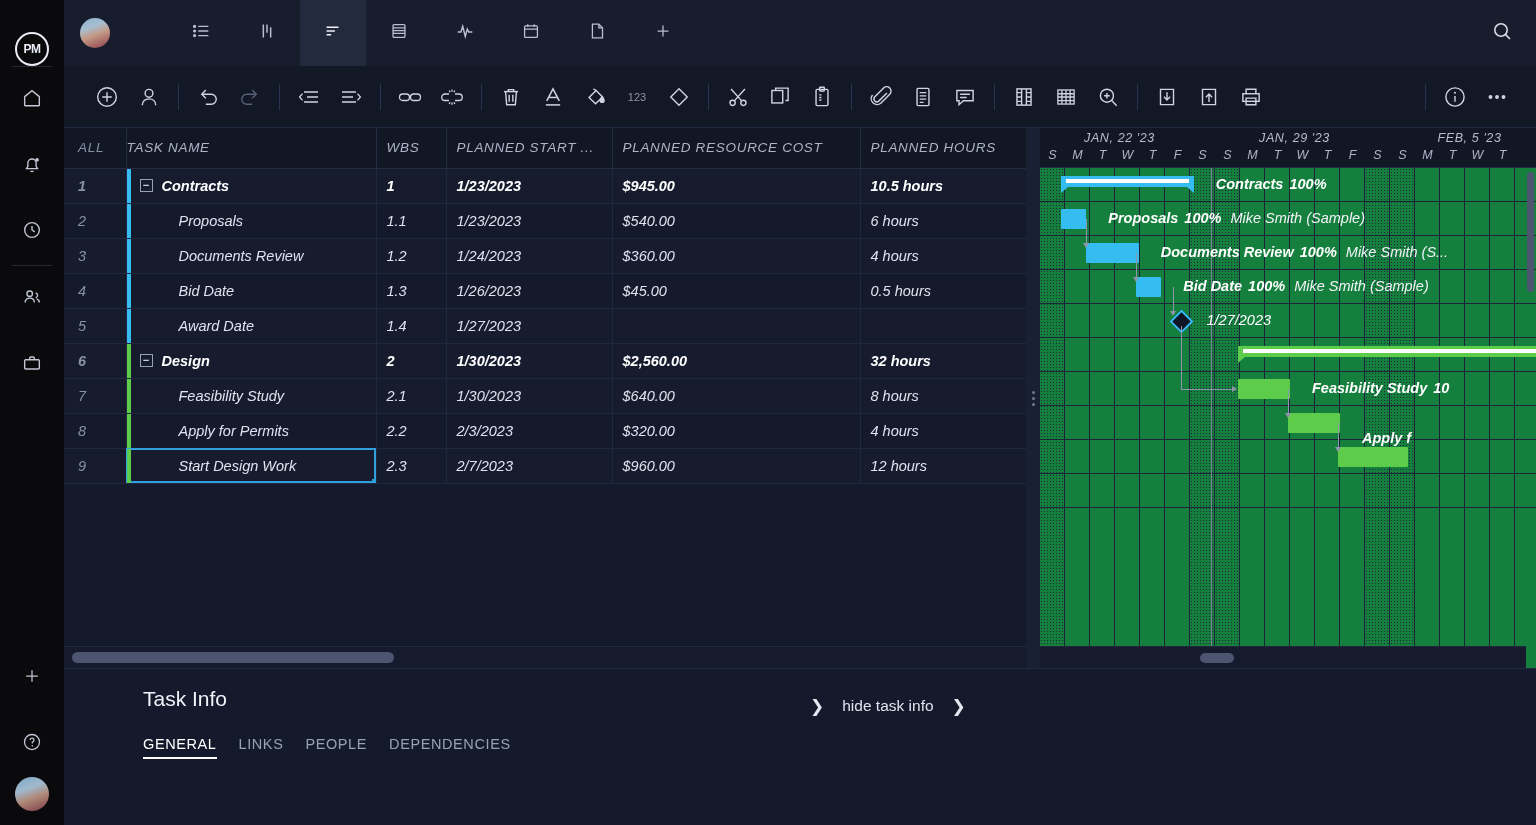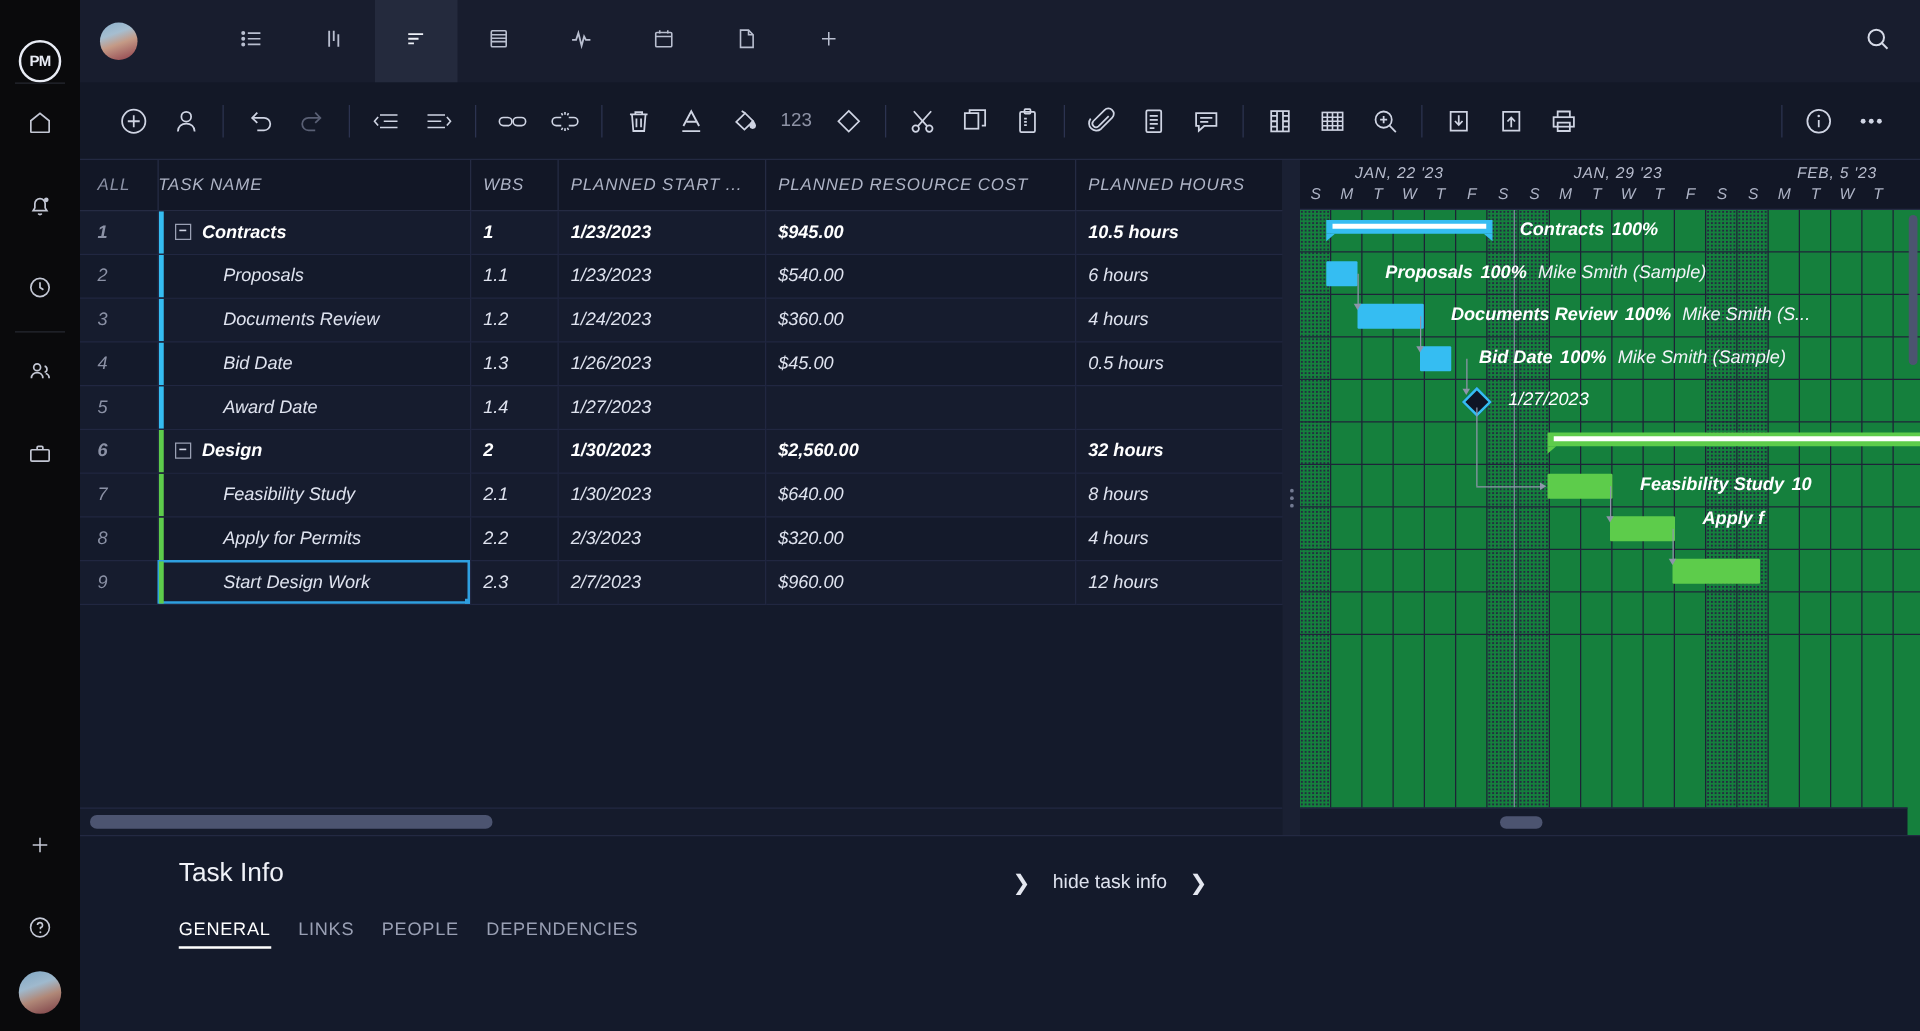--- a/index.html
+++ b/index.html
@@ -69,21 +69,21 @@
   
   .toolbar {
     height: 62px; background: #131827; border-bottom: 1px solid #232942;
     display: flex; align-items: center; padding-left: 22px; flex: 0 0 62px;
     position: relative;
   }
   .tb { width: 42px; height: 42px; display:flex; align-items:center; justify-content:center;
         color:#cfd4e3; cursor:pointer; flex: 0 0 42px; }
   .tb.dim { color: #595f74; }
   .tb-div { width: 1px; height: 26px; background: #2c3350; margin: 0 8px; flex: 0 0 1px; }
-  .tb-text { font-size: 15px; color: #8e93a6; }
+  .tb-text { font-size: 11px; color: #8e93a6; }
   .tb-right { position: absolute; right: 18px; display: flex; align-items: center; }
 
   
   .split { display: flex; flex: 1 1 auto; min-height: 0; height: 384px; font-style: italic; }
 
   
   .grid-pane { width: 962px; flex: 0 0 962px; display: flex; flex-direction: column;
                background: #141a2b; position: relative; }
   table.grid { width: 100%; border-collapse: collapse; table-layout: fixed; }
   .grid thead th {
@@ -776,21 +776,21 @@
             <div class="diamond" style="left: 132.5px; top: 145px;"></div>
             <div class="blabel plain" style="left: 166.5px; top: 144px;"><span>1/27/2023</span></div>
             <div class="summary-bar green" style="left: 197.5px; width: 312.5px; top: 178px;">
               <div class="body green"></div>
               <div class="inner"></div>
               <div class="tipL"></div>
             </div>
             <div class="bar green" style="left: 197.5px; width: 52.5px; top: 211px;"></div>
             <div class="blabel" style="left: 272px; top: 212px;"><b>Feasibility Study</b><span class="pct">10</span></div>
             <div class="bar green" style="left: 247.5px; width: 52.5px; top: 245px;"></div>
-            <div class="blabel" style="left: 322px; top: 239px;"><b>Apply f</b></div>
+            <div class="blabel" style="left: 322px; top: 262px;"><b>Apply f</b></div>
             <div class="bar green" style="left: 297.5px; width: 70px; top: 279px;"></div>
             <div class="linkv" style="left: 46.25px; top: 51px; height: 25px;"></div>
             <div class="arrowdown" style="left: 43.25px; top: 75px;"></div>
             <div class="linkv" style="left: 96.25px; top: 85px; height: 25px;"></div>
             <div class="arrowdown" style="left: 93.25px; top: 109px;"></div>
             <div class="linkv" style="left: 132.5px; top: 119px; height: 25px;"></div>
             <div class="arrowdown" style="left: 129.5px; top: 143px;"></div>
             <div class="linkv" style="left: 247.5px; top: 221px; height: 25px;"></div>
             <div class="arrowdown" style="left: 244.5px; top: 245px;"></div>
             <div class="linkv" style="left: 297.5px; top: 255px; height: 25px;"></div>

